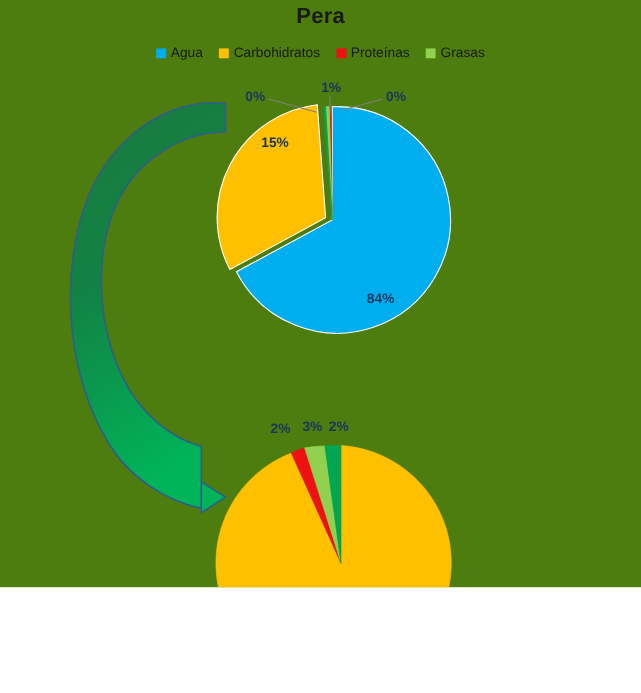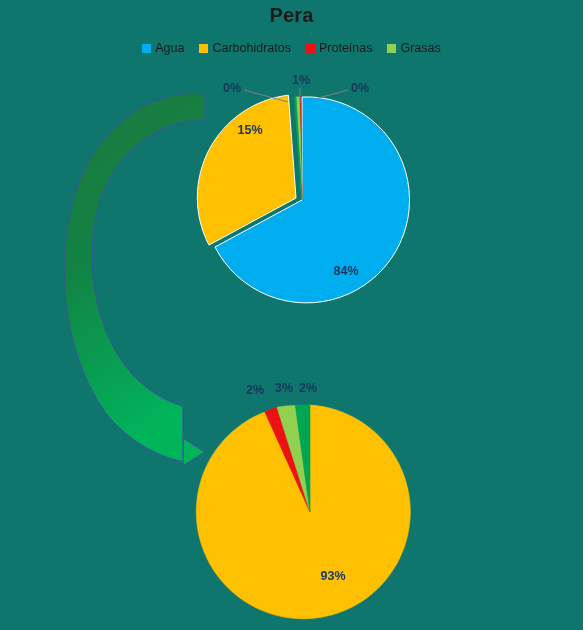--- a/index.html
+++ b/index.html
@@ -3,22 +3,22 @@
 <meta charset="utf-8">
 <style>
   html, body {
     margin: 0;
     padding: 0;
     background: #ffffff;
   }
   #page {
     position: relative;
     width: 583px;
-    height: 630px;
-    background: #0f766e;
+    height: 534px;
+    background: #4d7c0f;
     font-family: "Liberation Sans", sans-serif;
     overflow: hidden;
   }
 
   
   #chart-title {
     position: absolute;
     left: 0;
     top: 4px;
     width: 583px;

